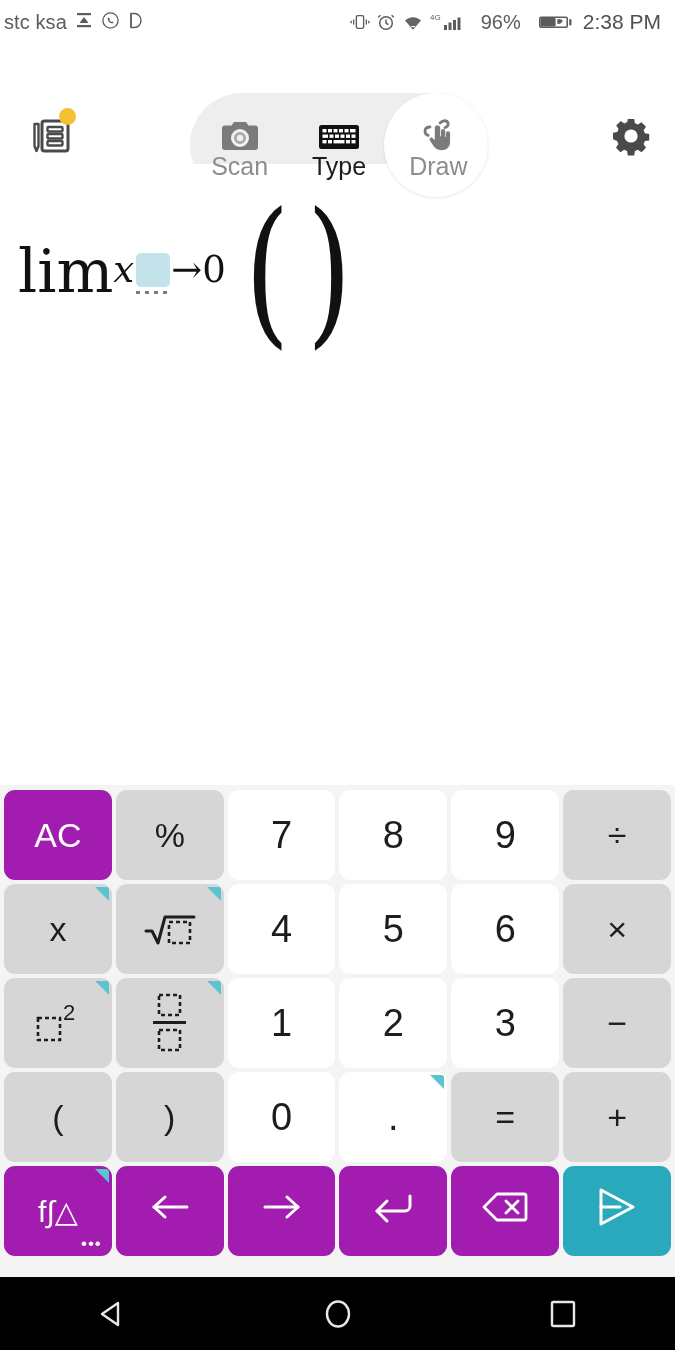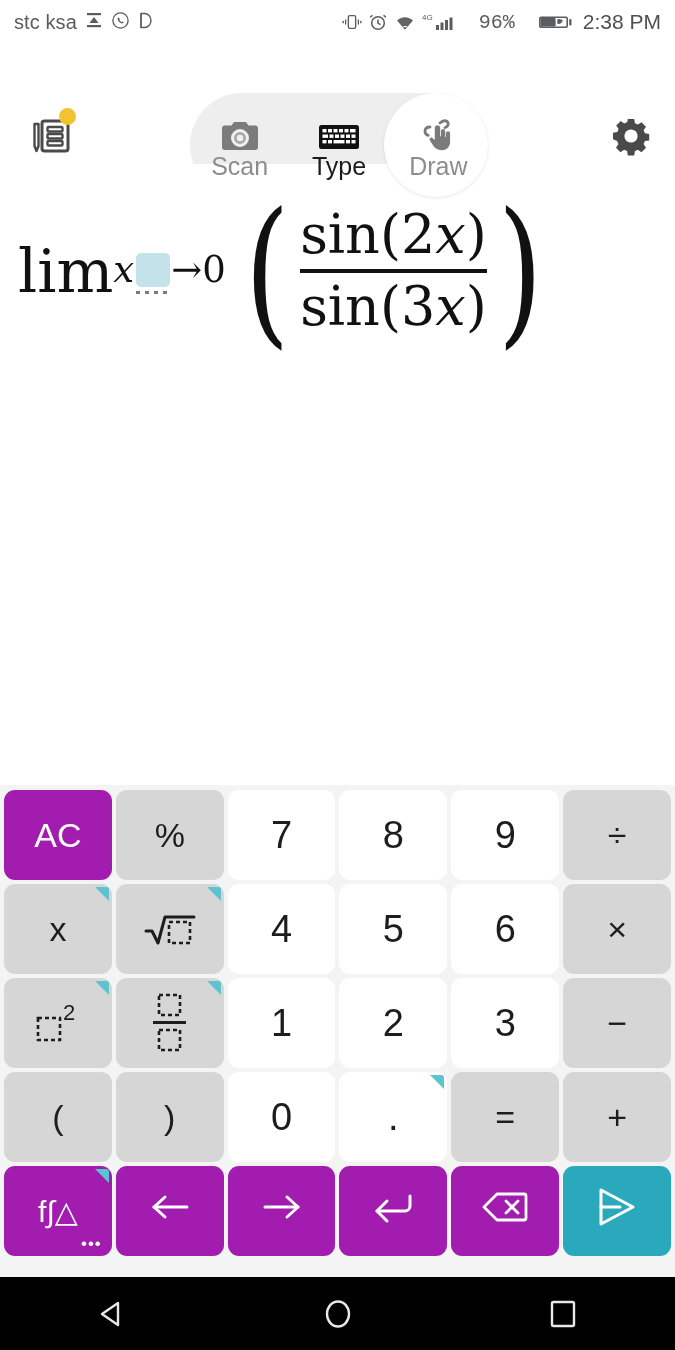--- a/index.html
+++ b/index.html
@@ -9,26 +9,26 @@
     font-family:"Liberation Sans", sans-serif;
     -webkit-font-smoothing:antialiased;
   }
   .phone{position:relative;width:675px;height:1350px;background:#fff;}
 
   
   .statusbar{
     position:absolute;left:0;top:0;width:675px;height:44px;
     display:flex;align-items:center;background:#ffffff;color:#58595b;
   }
-  .sb-left{display:flex;align-items:center;gap:7px;padding-left:14px;font-size:20px;color:#5b5c5e;}
+  .sb-left{display:flex;align-items:center;gap:7px;padding-left:4px;font-size:20px;color:#5b5c5e;}
   .sb-carrier{font-size:20px;letter-spacing:.1px;color:#5b5c5e;}
   .sb-spacer{flex:1;}
   .sb-right{display:flex;align-items:center;gap:6px;padding-right:14px;}
   .sb-right .ic{display:inline-flex;align-items:center;justify-content:flex-end;}
-  .sb-pct{font-size:20px;color:#5b5c5e;margin:0 17px;font-family:Liberation Mono, monospace;}
+  .sb-pct{font-size:20px;color:#5b5c5e;margin:0 11px;}
   .sb-time{font-size:21px;color:#4f5052;margin-left:3px;white-space:nowrap;}
   .glyph{font-size:19px;line-height:1;color:#5b5c5e;}
 
   
   .toolbar{position:absolute;left:0;top:44px;width:675px;height:120px;}
   .history-btn{
     position:absolute;left:20px;top:64px;width:58px;height:52px;
     display:flex;align-items:center;justify-content:center;
   }
   .badge-dot{
@@ -273,29 +273,20 @@
         <span class="sub">
           <span class="xv">x</span>
           <span class="cursor-box"></span>
           <span>→</span>
           <span>0</span>
         </span>
       </span>
 
       <span class="paren">(</span>
 
-      <span class="frac">
-        <span class="num">
-          <span>sin(</span><span>2</span><span class="it">x</span><span>)</span>
-        </span>
-        <span class="bar"></span>
-        <span class="den">
-          <span>sin(</span><span>3</span><span class="it">x</span><span>)</span>
-        </span>
-      </span>
 
       <span class="paren">)</span>
     </div>
   </div>
 
   <div class="keypad">
 
     <div class="krow">
       <div class="key dark">
           <span>AC</span>

